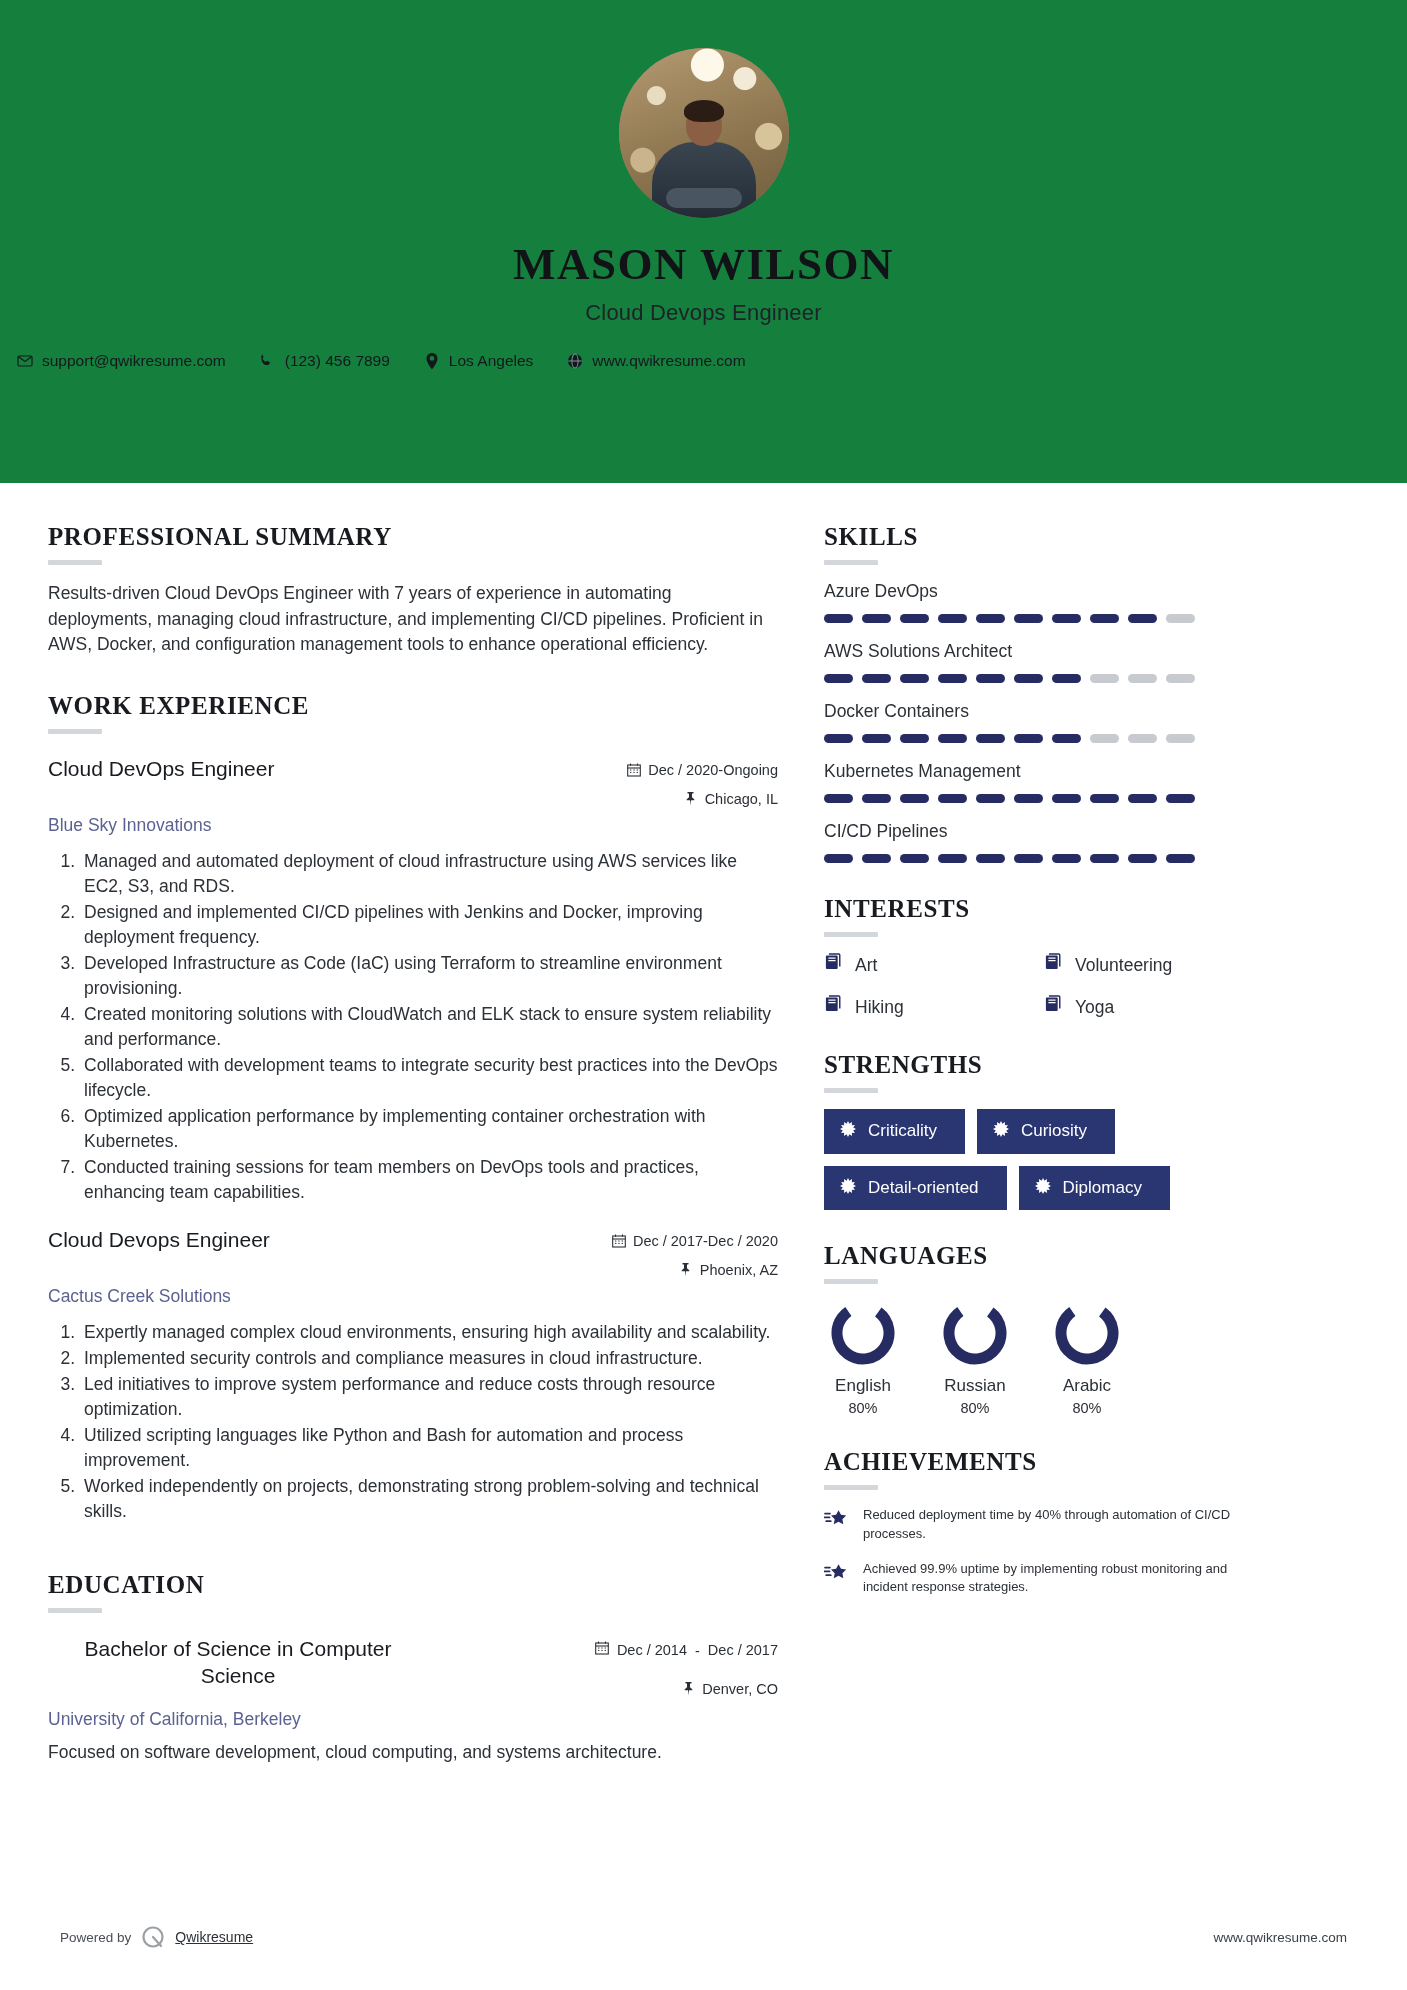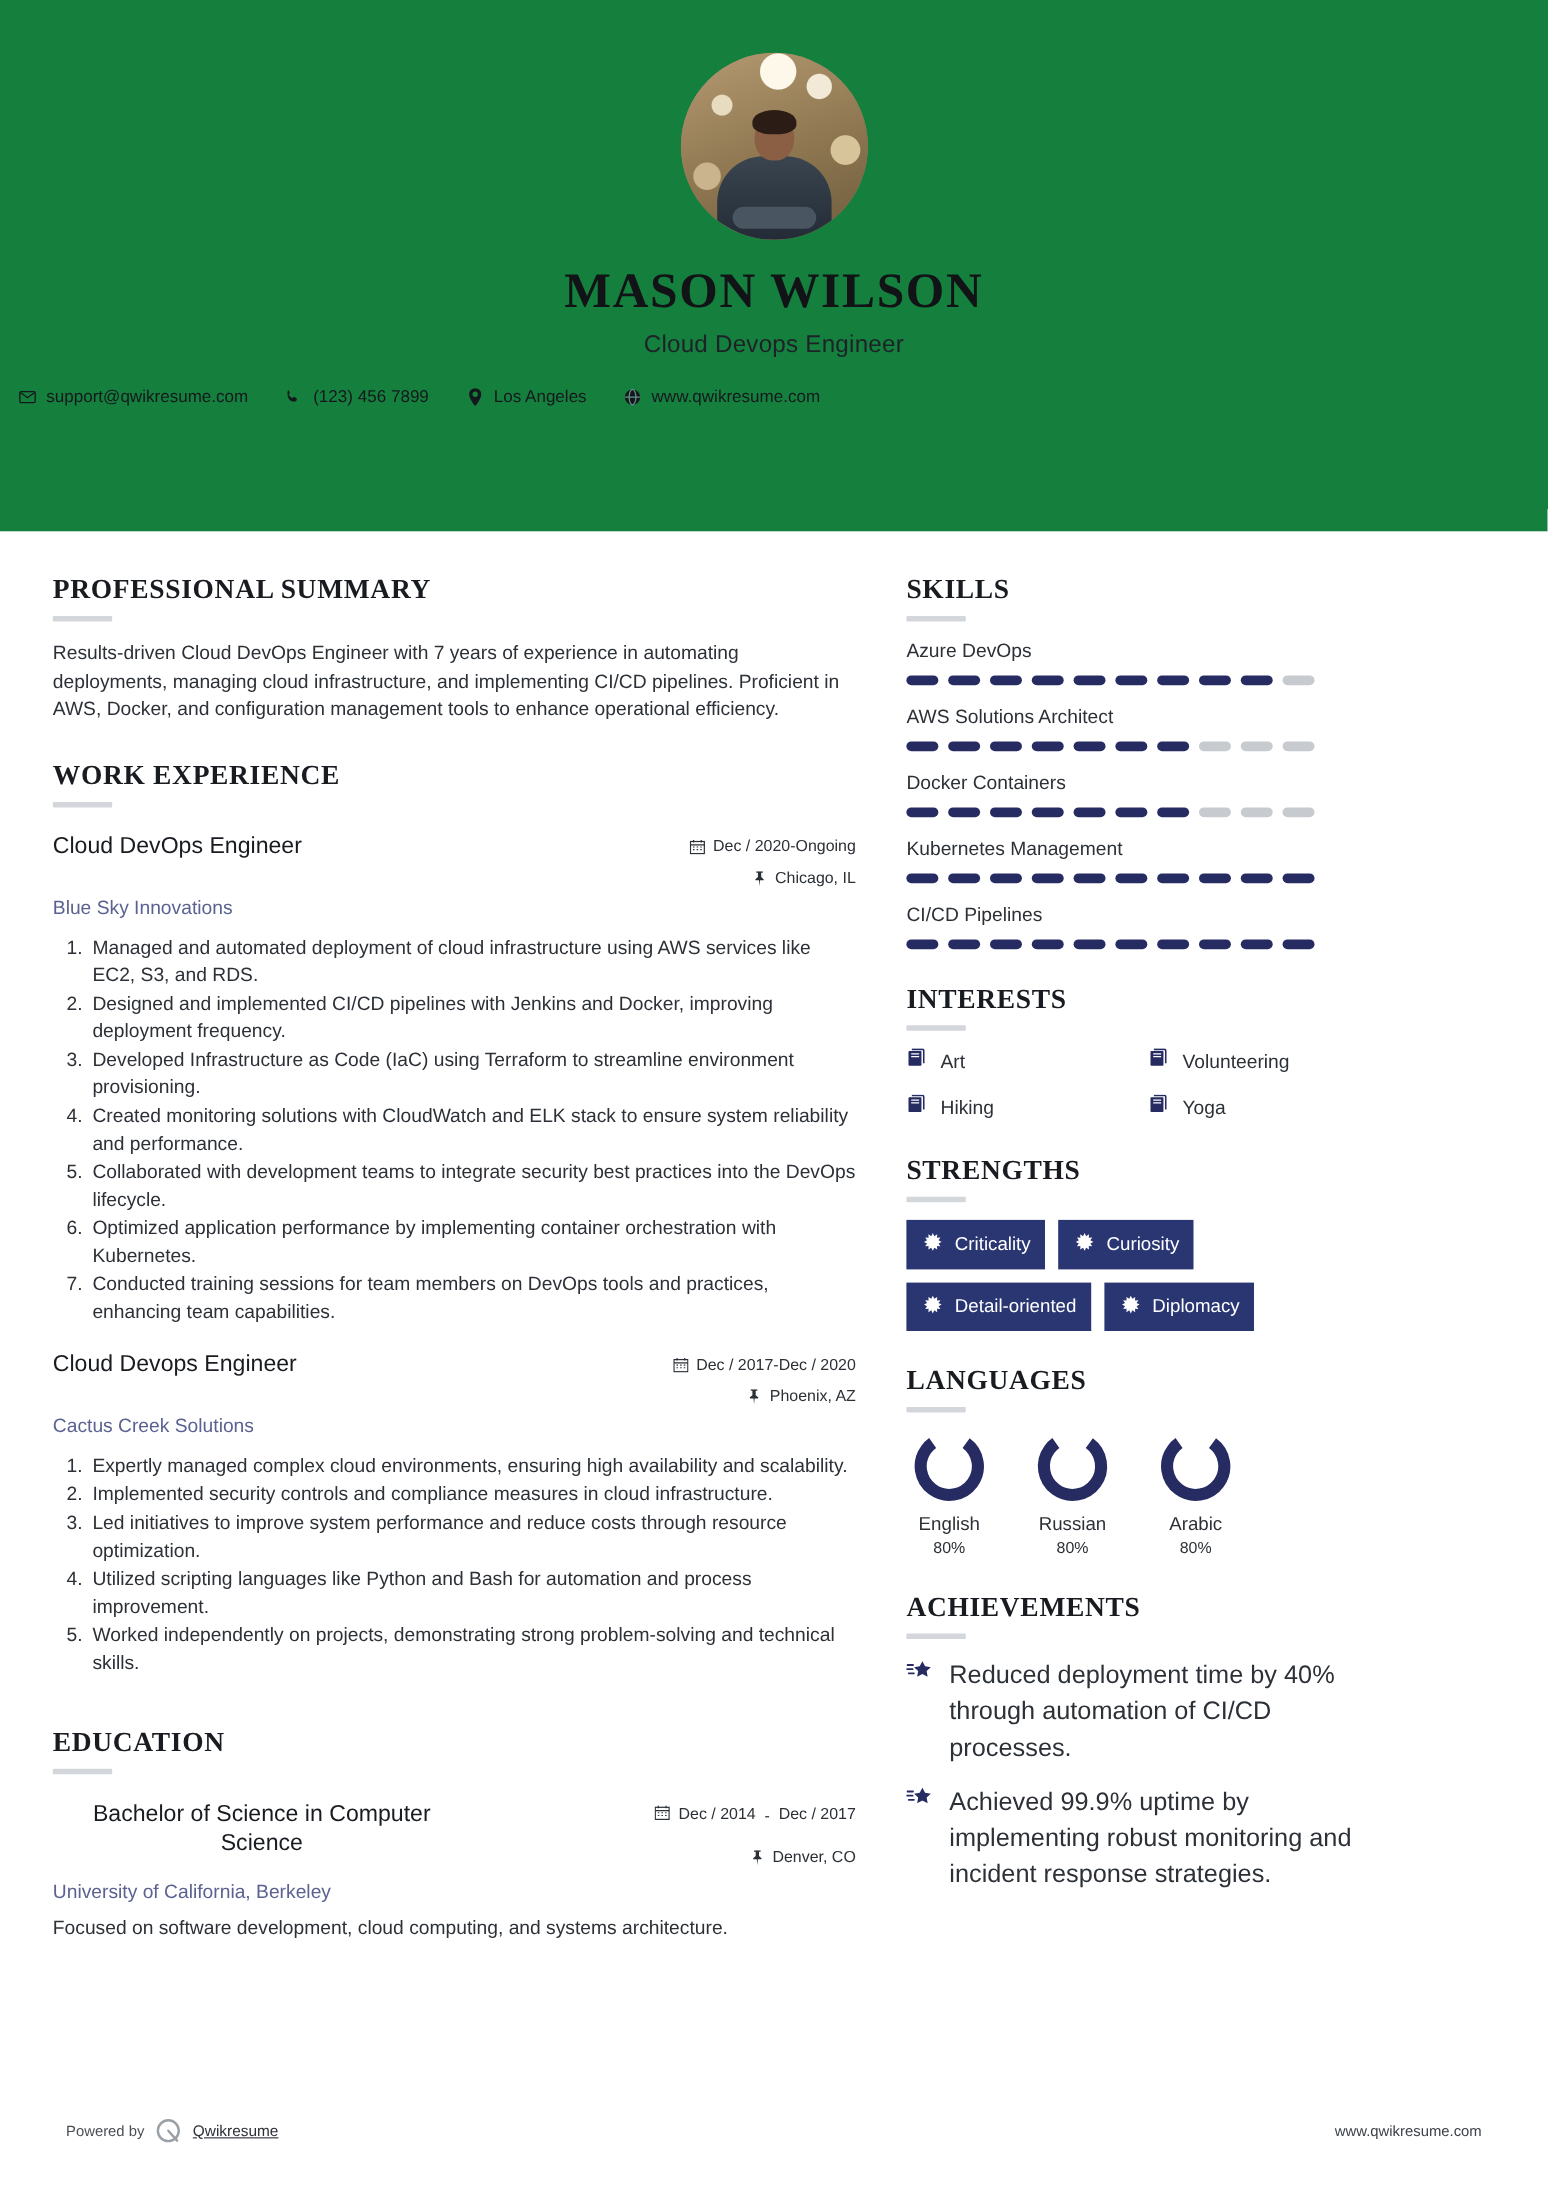--- a/index.html
+++ b/index.html
@@ -150,34 +150,34 @@
   .dash.on { background: #262b62; }
 
   .interest-grid { display: grid; grid-template-columns: 1fr 1fr; row-gap: 18px; column-gap: 10px; }
   .interest { display: flex; align-items: center; gap: 12px; font-size: 17.5px; color: #2c3137; }
 
   .chips { display: flex; flex-wrap: wrap; gap: 12px; }
   .chip {
     background: #2a3672;
     color: #ffffff;
     font-size: 17px;
-    padding: 11px 13px 11px 15px;
+    padding: 11px 28px 11px 15px;
     display: flex; align-items: center; gap: 11px;
     line-height: 1.1;
   }
 
   .langs { display: flex; gap: 34px; margin-top: 4px; }
   .lang { width: 78px; text-align: center; }
   .donut { width: 66px; height: 66px; margin: 0 auto; }
   .lang-name { font-size: 17px; color: #2c3137; margin-top: 10px; }
   .lang-pct { font-size: 14.5px; color: #2c3137; margin-top: 4px; }
 
   .ach { display: flex; gap: 13px; margin-bottom: 16px; align-items: flex-start; }
   .ach-ic { flex: 0 0 26px; padding-top: 2px; }
-  .ach-txt { font-size: 23px; line-height: 1.43; color: #2c3137; }
+  .ach-txt { font-size: 13px; line-height: 1.43; color: #2c3137; }
 
   
   .footer {
     position: absolute;
     left: 0; right: 0; bottom: 40px;
     padding: 0 60px;
     display: flex; justify-content: space-between; align-items: center;
     font-size: 13.5px; color: #4a4f55;
   }
   .pw { display: flex; align-items: center; gap: 9px; }

